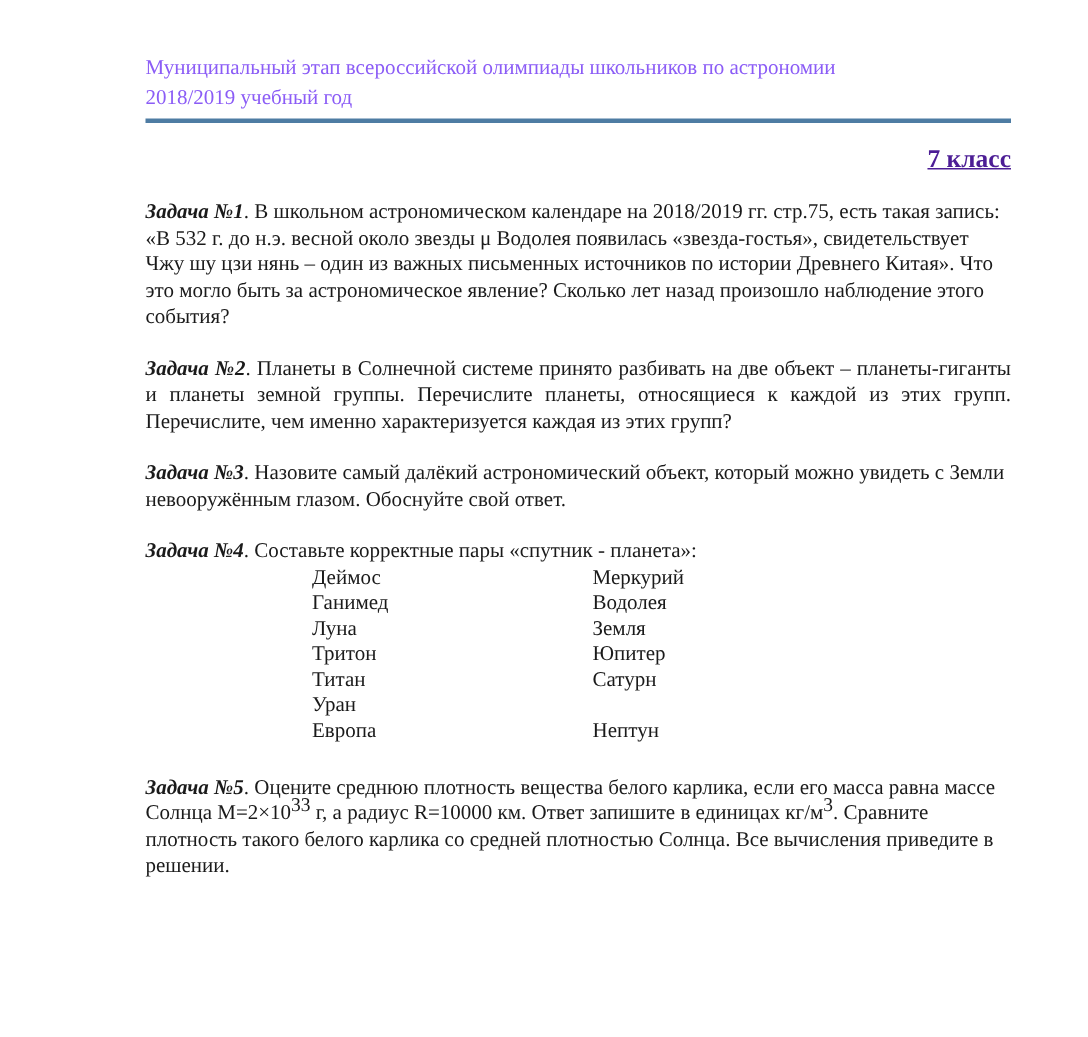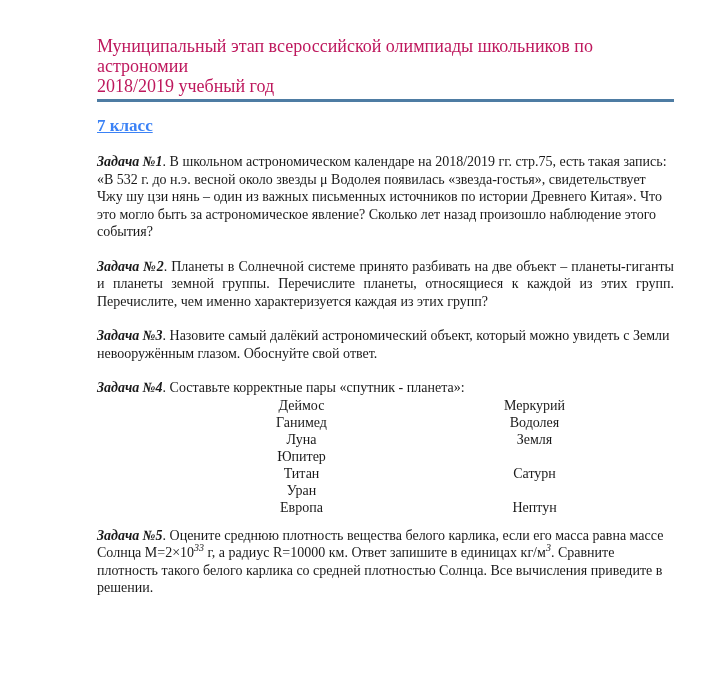--- a/index.html
+++ b/index.html
@@ -9,57 +9,55 @@
     width: 725px;
     height: 691px;
     background: #ffffff;
     overflow: hidden;
     font-family: "Liberation Serif", serif;
     color: #1a1a1a;
     box-sizing: border-box;
     padding: 36px 51px 0 97px;
   }
   .doc-header {
-    color: #be185d;
-    font-size: 18px;
+    color: #8b5cf6;
+    font-size: 14px;
     line-height: 20px;
     padding-bottom: 3px;
     border-bottom: 3px solid #4e7ca3;
   }
   .grade-title {
     margin: 14px 0 17px 0;
     font-size: 17px;
     line-height: 20px;
     font-weight: bold;
-    text-align: left;
+    text-align: right;
     text-decoration: underline;
-    color: #3b82f6;
+    color: #4c1d95;
   }
   .task {
     margin: 0 0 17px 0;
     font-size: 14px;
     line-height: 17.5px;
   }
   .task.justify { text-align: justify; }
   .task-label { font-weight: bold; font-style: italic; }
   .pairs-list {
-    margin: 0 0 11px 111px;
+    margin: 0 0 21px 111px;
     font-size: 14px;
-    text-align: center;
   }
   .pair-row {
     display: grid;
     grid-template-columns: 187px auto;
     line-height: 17px;
   }
   sup.exp {
-    font-size: 10px;
+    font-size: 13px;
     vertical-align: super;
     line-height: 0;
-    font-style: italic;
   }
 </style>
 </head>
 <body>
 
 <div class="page">
 
   <div class="doc-header">
     <div>Муниципальный этап всероссийской олимпиады школьников по астрономии</div>
     <div>2018/2019 учебный год</div>
@@ -82,20 +80,21 @@
     </div>
     <div class="pair-row">
       <span>Ганимед</span>
       <span>Водолея</span>
     </div>
     <div class="pair-row">
       <span>Луна</span>
       <span>Земля</span>
     </div>
     <div class="pair-row">
+      <span>Тритон</span>
       <span>Юпитер</span>
     </div>
     <div class="pair-row">
       <span>Титан</span>
       <span>Сатурн</span>
     </div>
     <div class="pair-row">
       <span>Уран</span>
     </div>
     <div class="pair-row">

